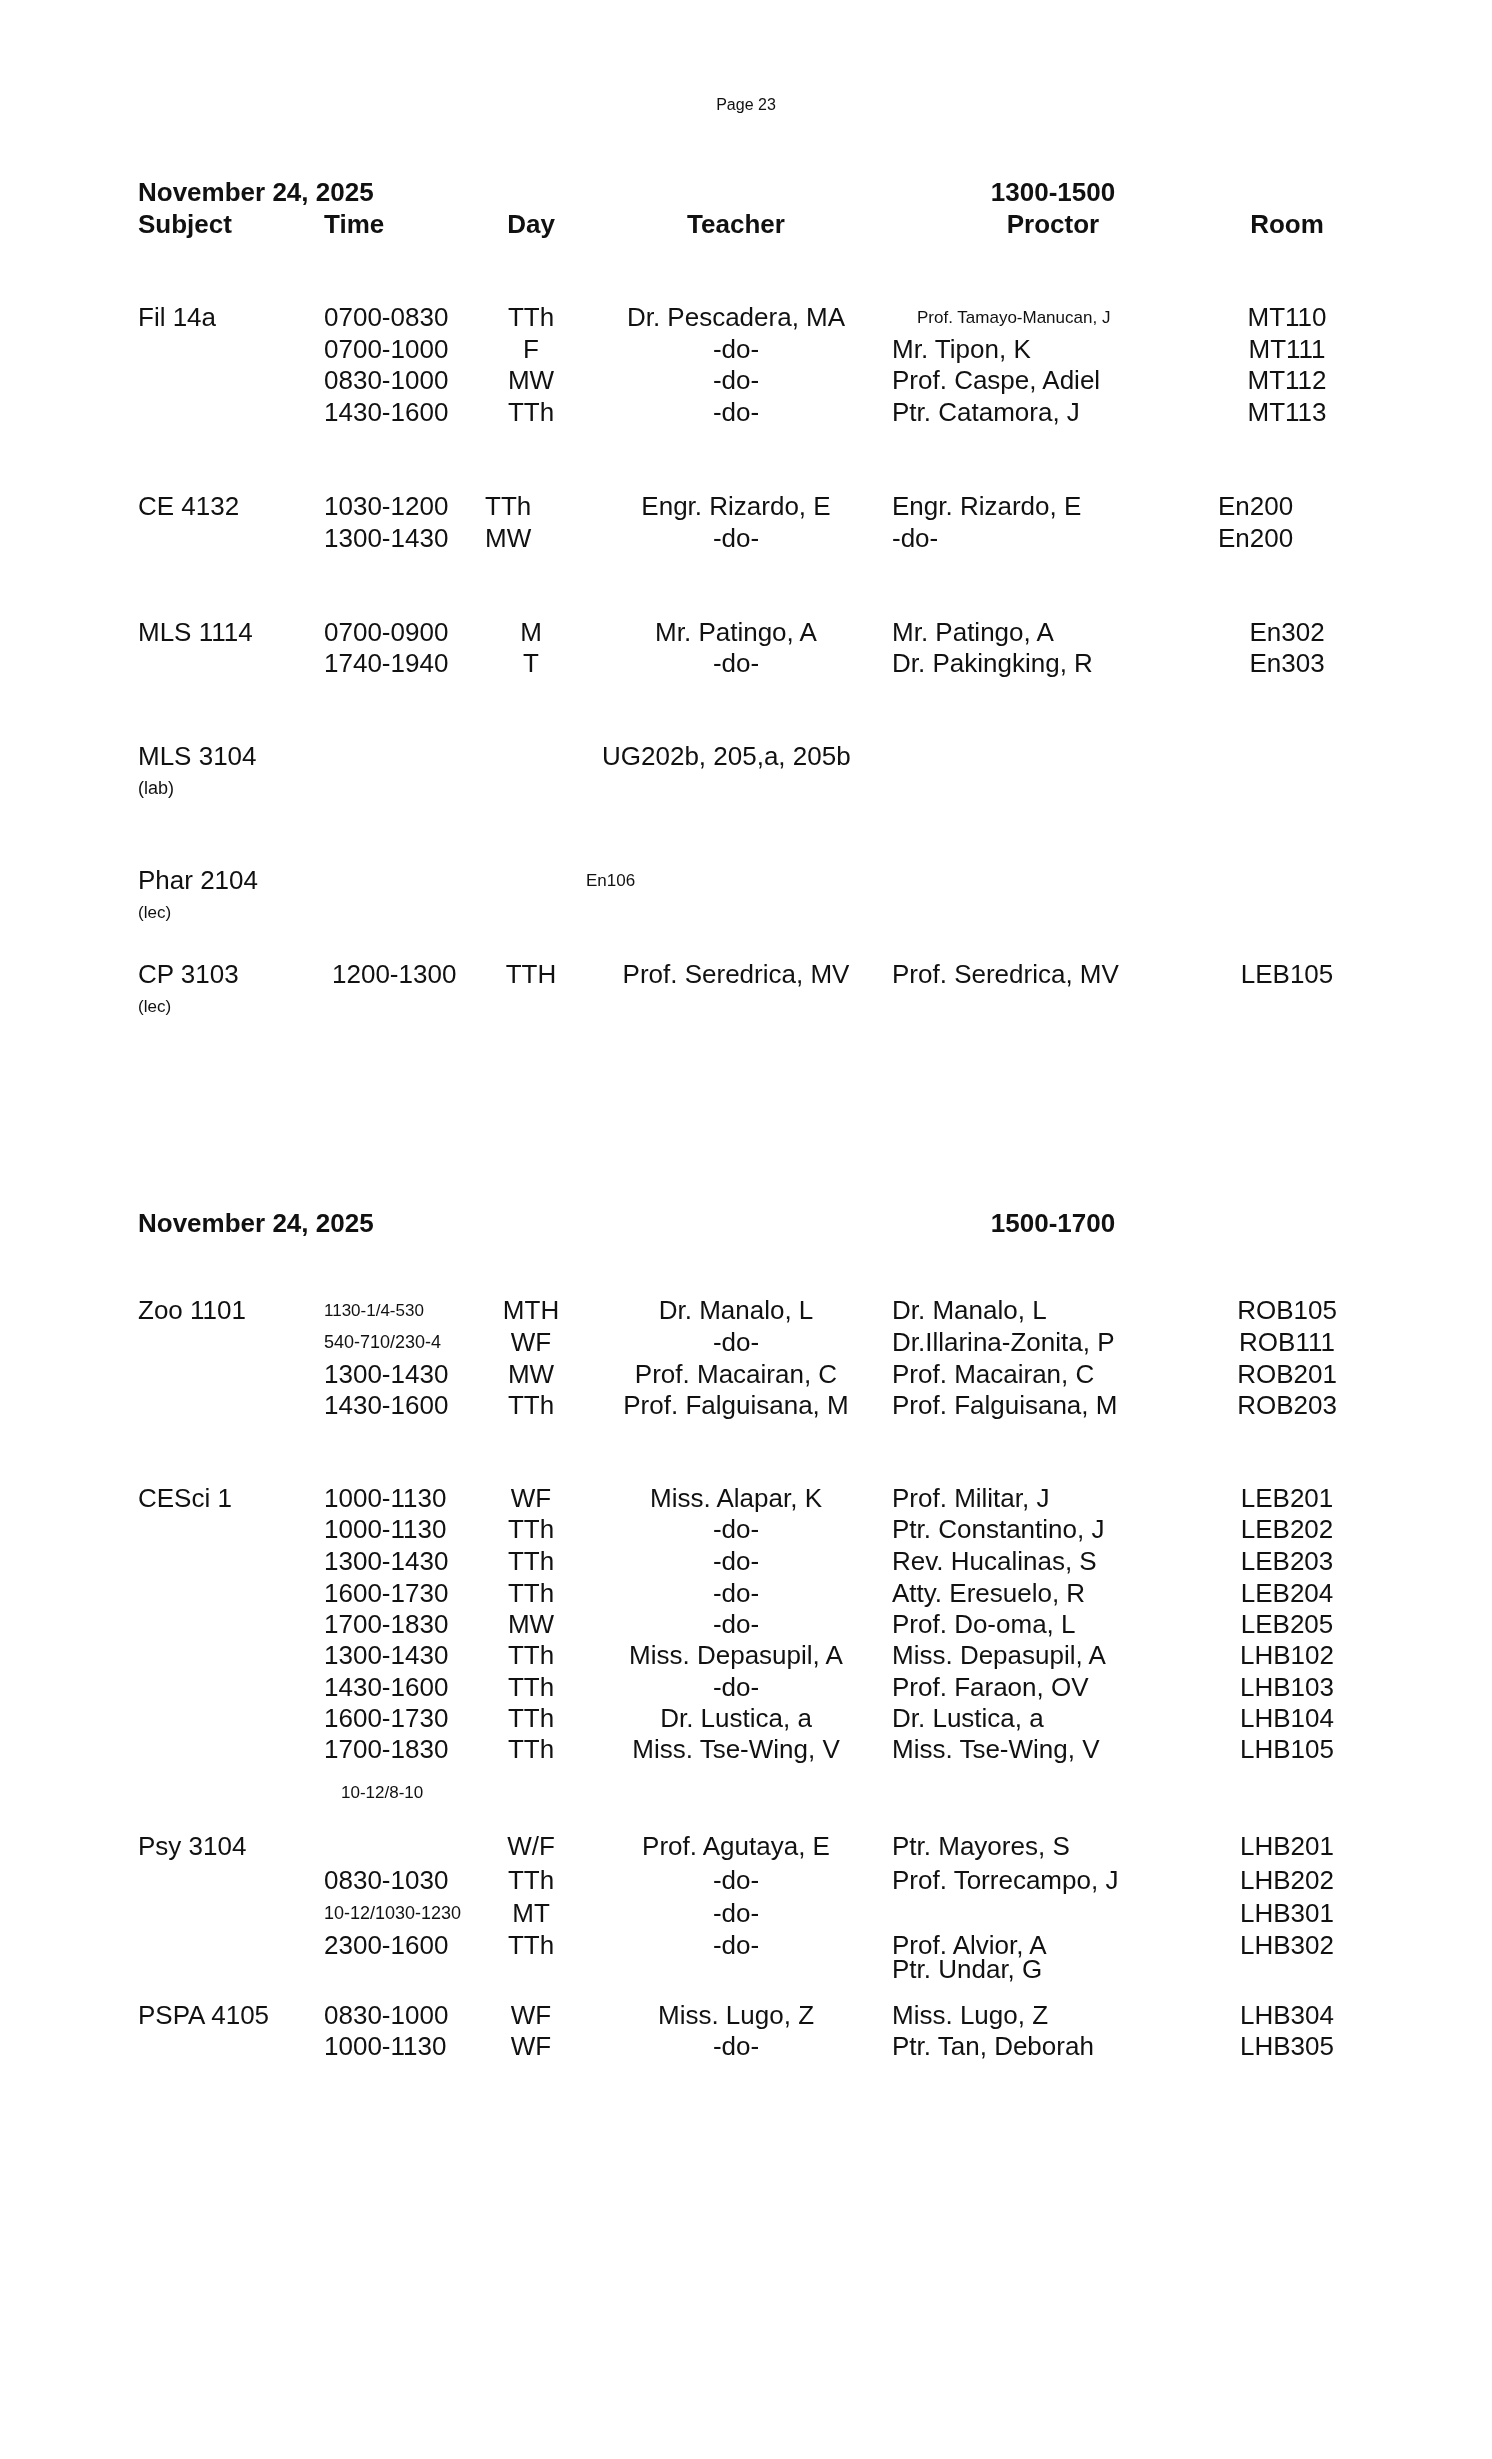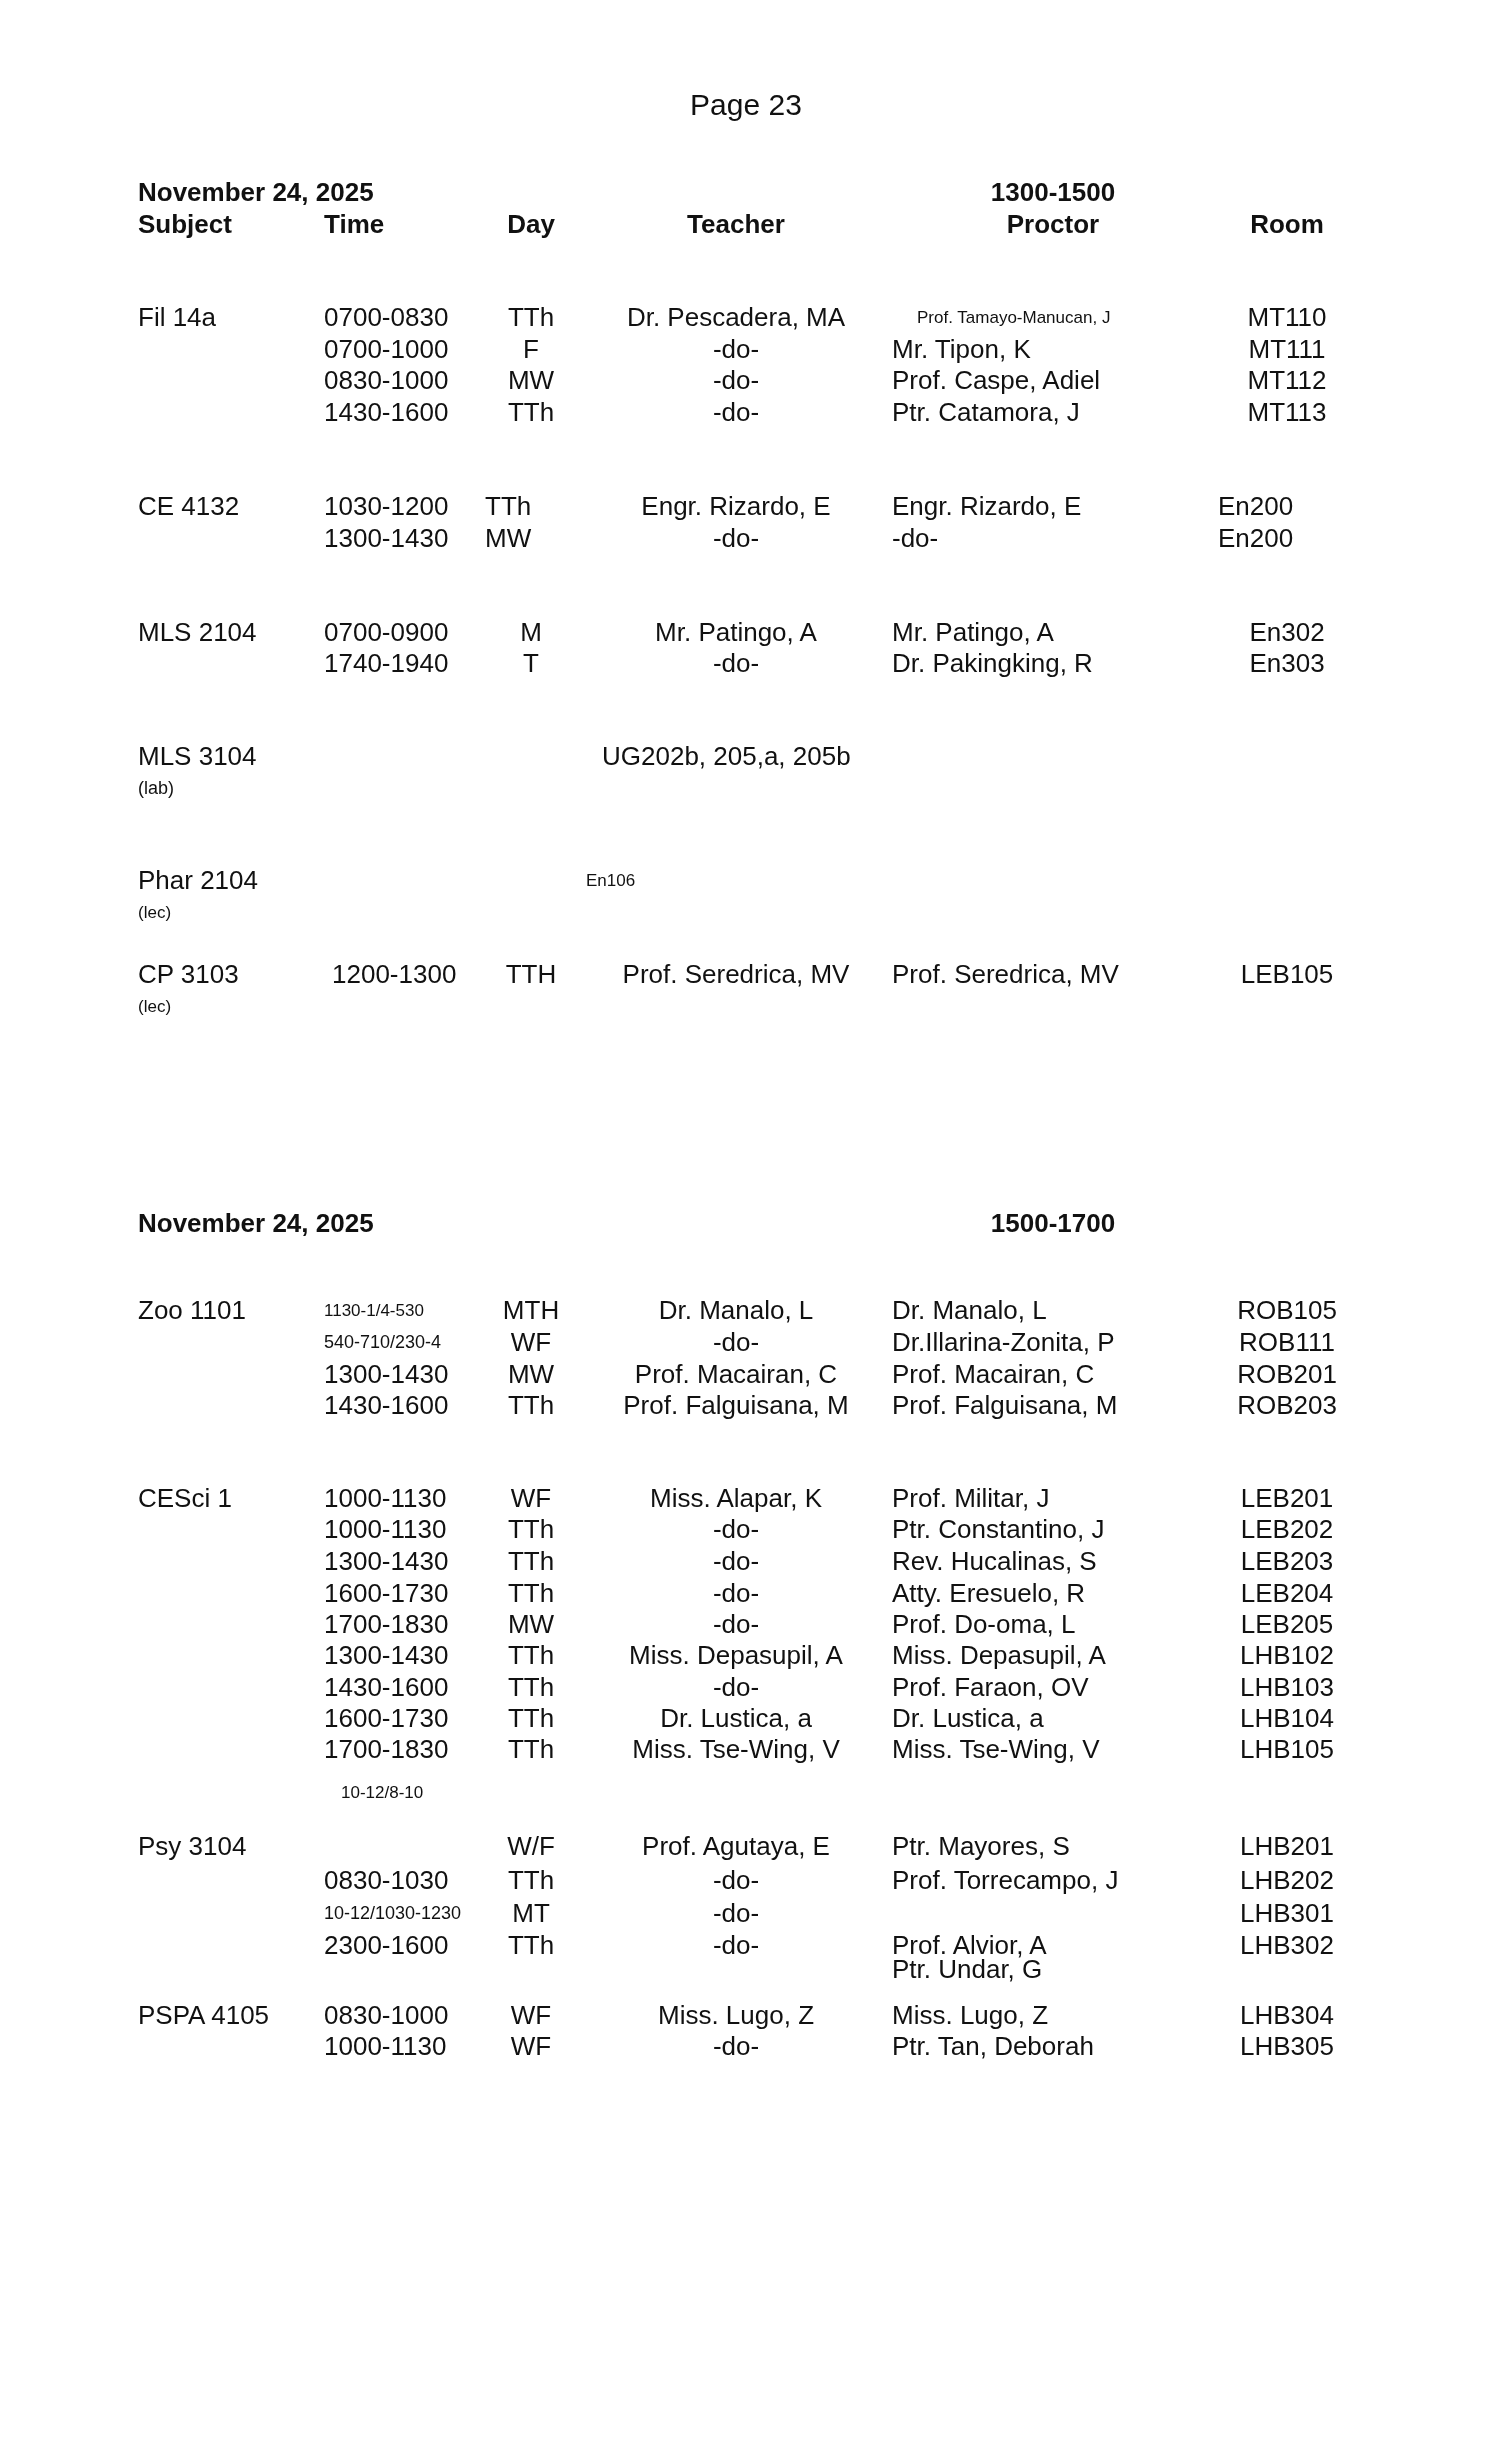--- a/index.html
+++ b/index.html
@@ -3,21 +3,21 @@
 <meta charset="utf-8">
 <style>
   html, body { margin: 0; padding: 0; background: #ffffff; }
   body { width: 1493px; height: 2459px; position: relative; overflow: hidden;
          font-family: "Liberation Sans", sans-serif; color: #111111; }
   .t { position: absolute; white-space: nowrap; font-size: 26px; line-height: 31px; transform: translateY(-50%); }
   .b { font-weight: bold; }
   .small { font-size: 17px; }
   .tiny { font-size: 18px; }
   .c { transform: translate(-50%, -50%); text-align: center; }
-  #page-num { font-size: 30px; }
+  #page-num { font-size: 16px; }
 </style>
 </head>
 <body>
 
 <div id="doc">
   <div id="page-num" class="t c" style="left:746px; top:104px;">Page 23</div>
 
   <div class="t b" style="left:138px; top:192px;">November 24, 2025</div>
   <div class="t b c" style="left:1053px; top:192px;">1300-1500</div>
   <div class="t b" style="left:138px; top:224px;">Subject</div>
@@ -53,21 +53,21 @@
       <div class="t " style="left: 324px; top: 506px;">1030-1200</div>
       <div class="t " style="left: 485px; top: 506px;">TTh</div>
       <div class="t  c" style="left: 736px; top: 506px;">Engr. Rizardo, E</div>
       <div class="t " style="left: 892px; top: 506px;">Engr. Rizardo, E</div>
       <div class="t " style="left: 1218px; top: 506px;">En200</div>
       <div class="t " style="left: 324px; top: 538px;">1300-1430</div>
       <div class="t " style="left: 485px; top: 538px;">MW</div>
       <div class="t  c" style="left: 736px; top: 538px;">-do-</div>
       <div class="t " style="left: 892px; top: 538px;">-do-</div>
       <div class="t " style="left: 1218px; top: 538px;">En200</div>
-      <div class="t " style="left: 138px; top: 632px;">MLS 2104</div>
+      <div class="t " style="left: 138px; top: 632px;">MLS 1114</div>
       <div class="t " style="left: 324px; top: 632px;">0700-0900</div>
       <div class="t  c" style="left: 531px; top: 632px;">M</div>
       <div class="t  c" style="left: 736px; top: 632px;">Mr. Patingo, A</div>
       <div class="t " style="left: 892px; top: 632px;">Mr. Patingo, A</div>
       <div class="t  c" style="left: 1287px; top: 632px;">En302</div>
       <div class="t " style="left: 324px; top: 663px;">1740-1940</div>
       <div class="t  c" style="left: 531px; top: 663px;">T</div>
       <div class="t  c" style="left: 736px; top: 663px;">-do-</div>
       <div class="t " style="left: 892px; top: 663px;">Dr. Pakingking, R</div>
       <div class="t  c" style="left: 1287px; top: 663px;">En303</div>

